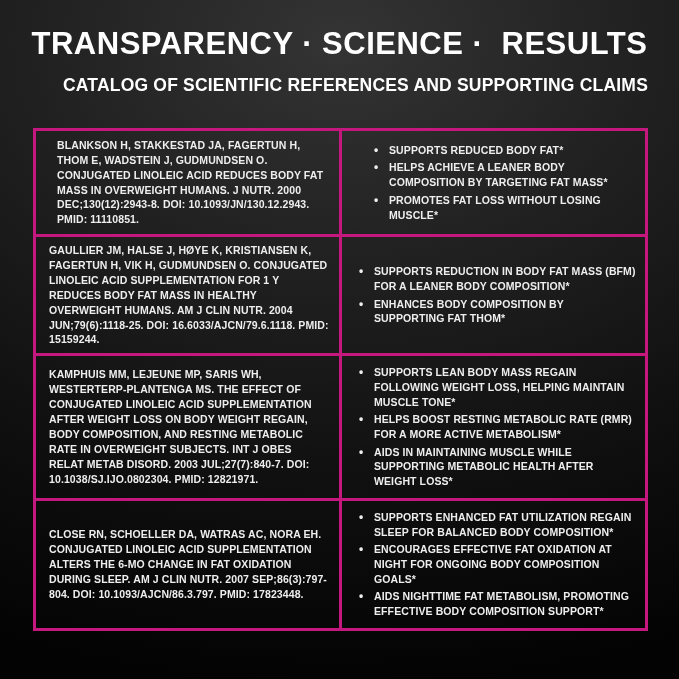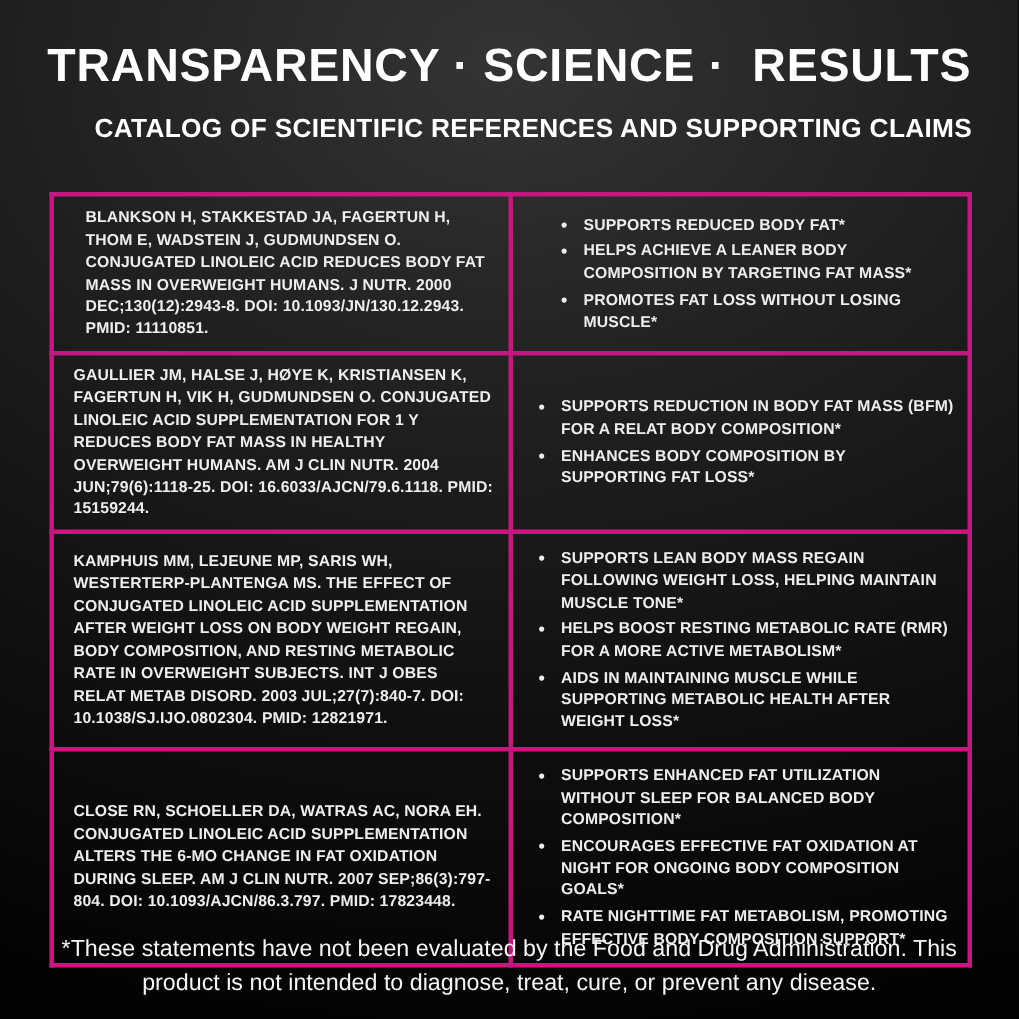--- a/index.html
+++ b/index.html
@@ -119,45 +119,44 @@
           <li>HELPS ACHIEVE A LEANER BODY COMPOSITION BY TARGETING FAT MASS*</li>
           <li>PROMOTES FAT LOSS WITHOUT LOSING MUSCLE*</li>
         </ul>
       </td>
     </tr>
 
     <tr class="r2">
       <td class="citation-cell">GAULLIER JM, HALSE J, HØYE K, KRISTIANSEN K, FAGERTUN H, VIK H, GUDMUNDSEN O. CONJUGATED LINOLEIC ACID SUPPLEMENTATION FOR 1 Y REDUCES BODY FAT MASS IN HEALTHY OVERWEIGHT HUMANS. AM J CLIN NUTR. 2004 JUN;79(6):1118-25. DOI: 16.6033/AJCN/79.6.1118. PMID: 15159244.</td>
       <td class="claims-cell">
         <ul>
-          <li>SUPPORTS REDUCTION IN BODY FAT MASS (BFM) FOR A RELAT BODY COMPOSITION*</li>
-          <li>ENHANCES BODY COMPOSITION BY SUPPORTING FAT LOSS*</li>
+          <li>SUPPORTS REDUCTION IN BODY FAT MASS (BFM) FOR A LEANER BODY COMPOSITION*</li>
+          <li>ENHANCES BODY COMPOSITION BY SUPPORTING FAT THOM*</li>
         </ul>
       </td>
     </tr>
 
     <tr class="r3">
       <td class="citation-cell">KAMPHUIS MM, LEJEUNE MP, SARIS WH, WESTERTERP-PLANTENGA MS. THE EFFECT OF CONJUGATED LINOLEIC ACID SUPPLEMENTATION AFTER WEIGHT LOSS ON BODY WEIGHT REGAIN, BODY COMPOSITION, AND RESTING METABOLIC RATE IN OVERWEIGHT SUBJECTS. INT J OBES RELAT METAB DISORD. 2003 JUL;27(7):840-7. DOI: 10.1038/SJ.IJO.0802304. PMID: 12821971.</td>
       <td class="claims-cell">
         <ul>
           <li>SUPPORTS LEAN BODY MASS REGAIN FOLLOWING WEIGHT LOSS, HELPING MAINTAIN MUSCLE TONE*</li>
           <li>HELPS BOOST RESTING METABOLIC RATE (RMR) FOR A MORE ACTIVE METABOLISM*</li>
           <li>AIDS IN MAINTAINING MUSCLE WHILE SUPPORTING METABOLIC HEALTH AFTER WEIGHT LOSS*</li>
         </ul>
       </td>
     </tr>
 
     <tr class="r4">
       <td class="citation-cell">CLOSE RN, SCHOELLER DA, WATRAS AC, NORA EH. CONJUGATED LINOLEIC ACID SUPPLEMENTATION ALTERS THE 6-MO CHANGE IN FAT OXIDATION DURING SLEEP. AM J CLIN NUTR. 2007 SEP;86(3):797-804. DOI: 10.1093/AJCN/86.3.797. PMID: 17823448.</td>
       <td class="claims-cell">
         <ul>
-          <li>SUPPORTS ENHANCED FAT UTILIZATION WITHOUT SLEEP FOR BALANCED BODY COMPOSITION*</li>
+          <li>SUPPORTS ENHANCED FAT UTILIZATION REGAIN SLEEP FOR BALANCED BODY COMPOSITION*</li>
           <li>ENCOURAGES EFFECTIVE FAT OXIDATION AT NIGHT FOR ONGOING BODY COMPOSITION GOALS*</li>
-          <li>RATE NIGHTTIME FAT METABOLISM, PROMOTING EFFECTIVE BODY COMPOSITION SUPPORT*</li>
+          <li>AIDS NIGHTTIME FAT METABOLISM, PROMOTING EFFECTIVE BODY COMPOSITION SUPPORT*</li>
         </ul>
       </td>
     </tr>
   </tbody>
     </table>
 
-  <div class="footer">*These statements have not been evaluated by the Food and Drug Administration. This product is not intended to diagnose, treat, cure, or prevent any disease.</div>
 
 </div>
 
 </body></html>

